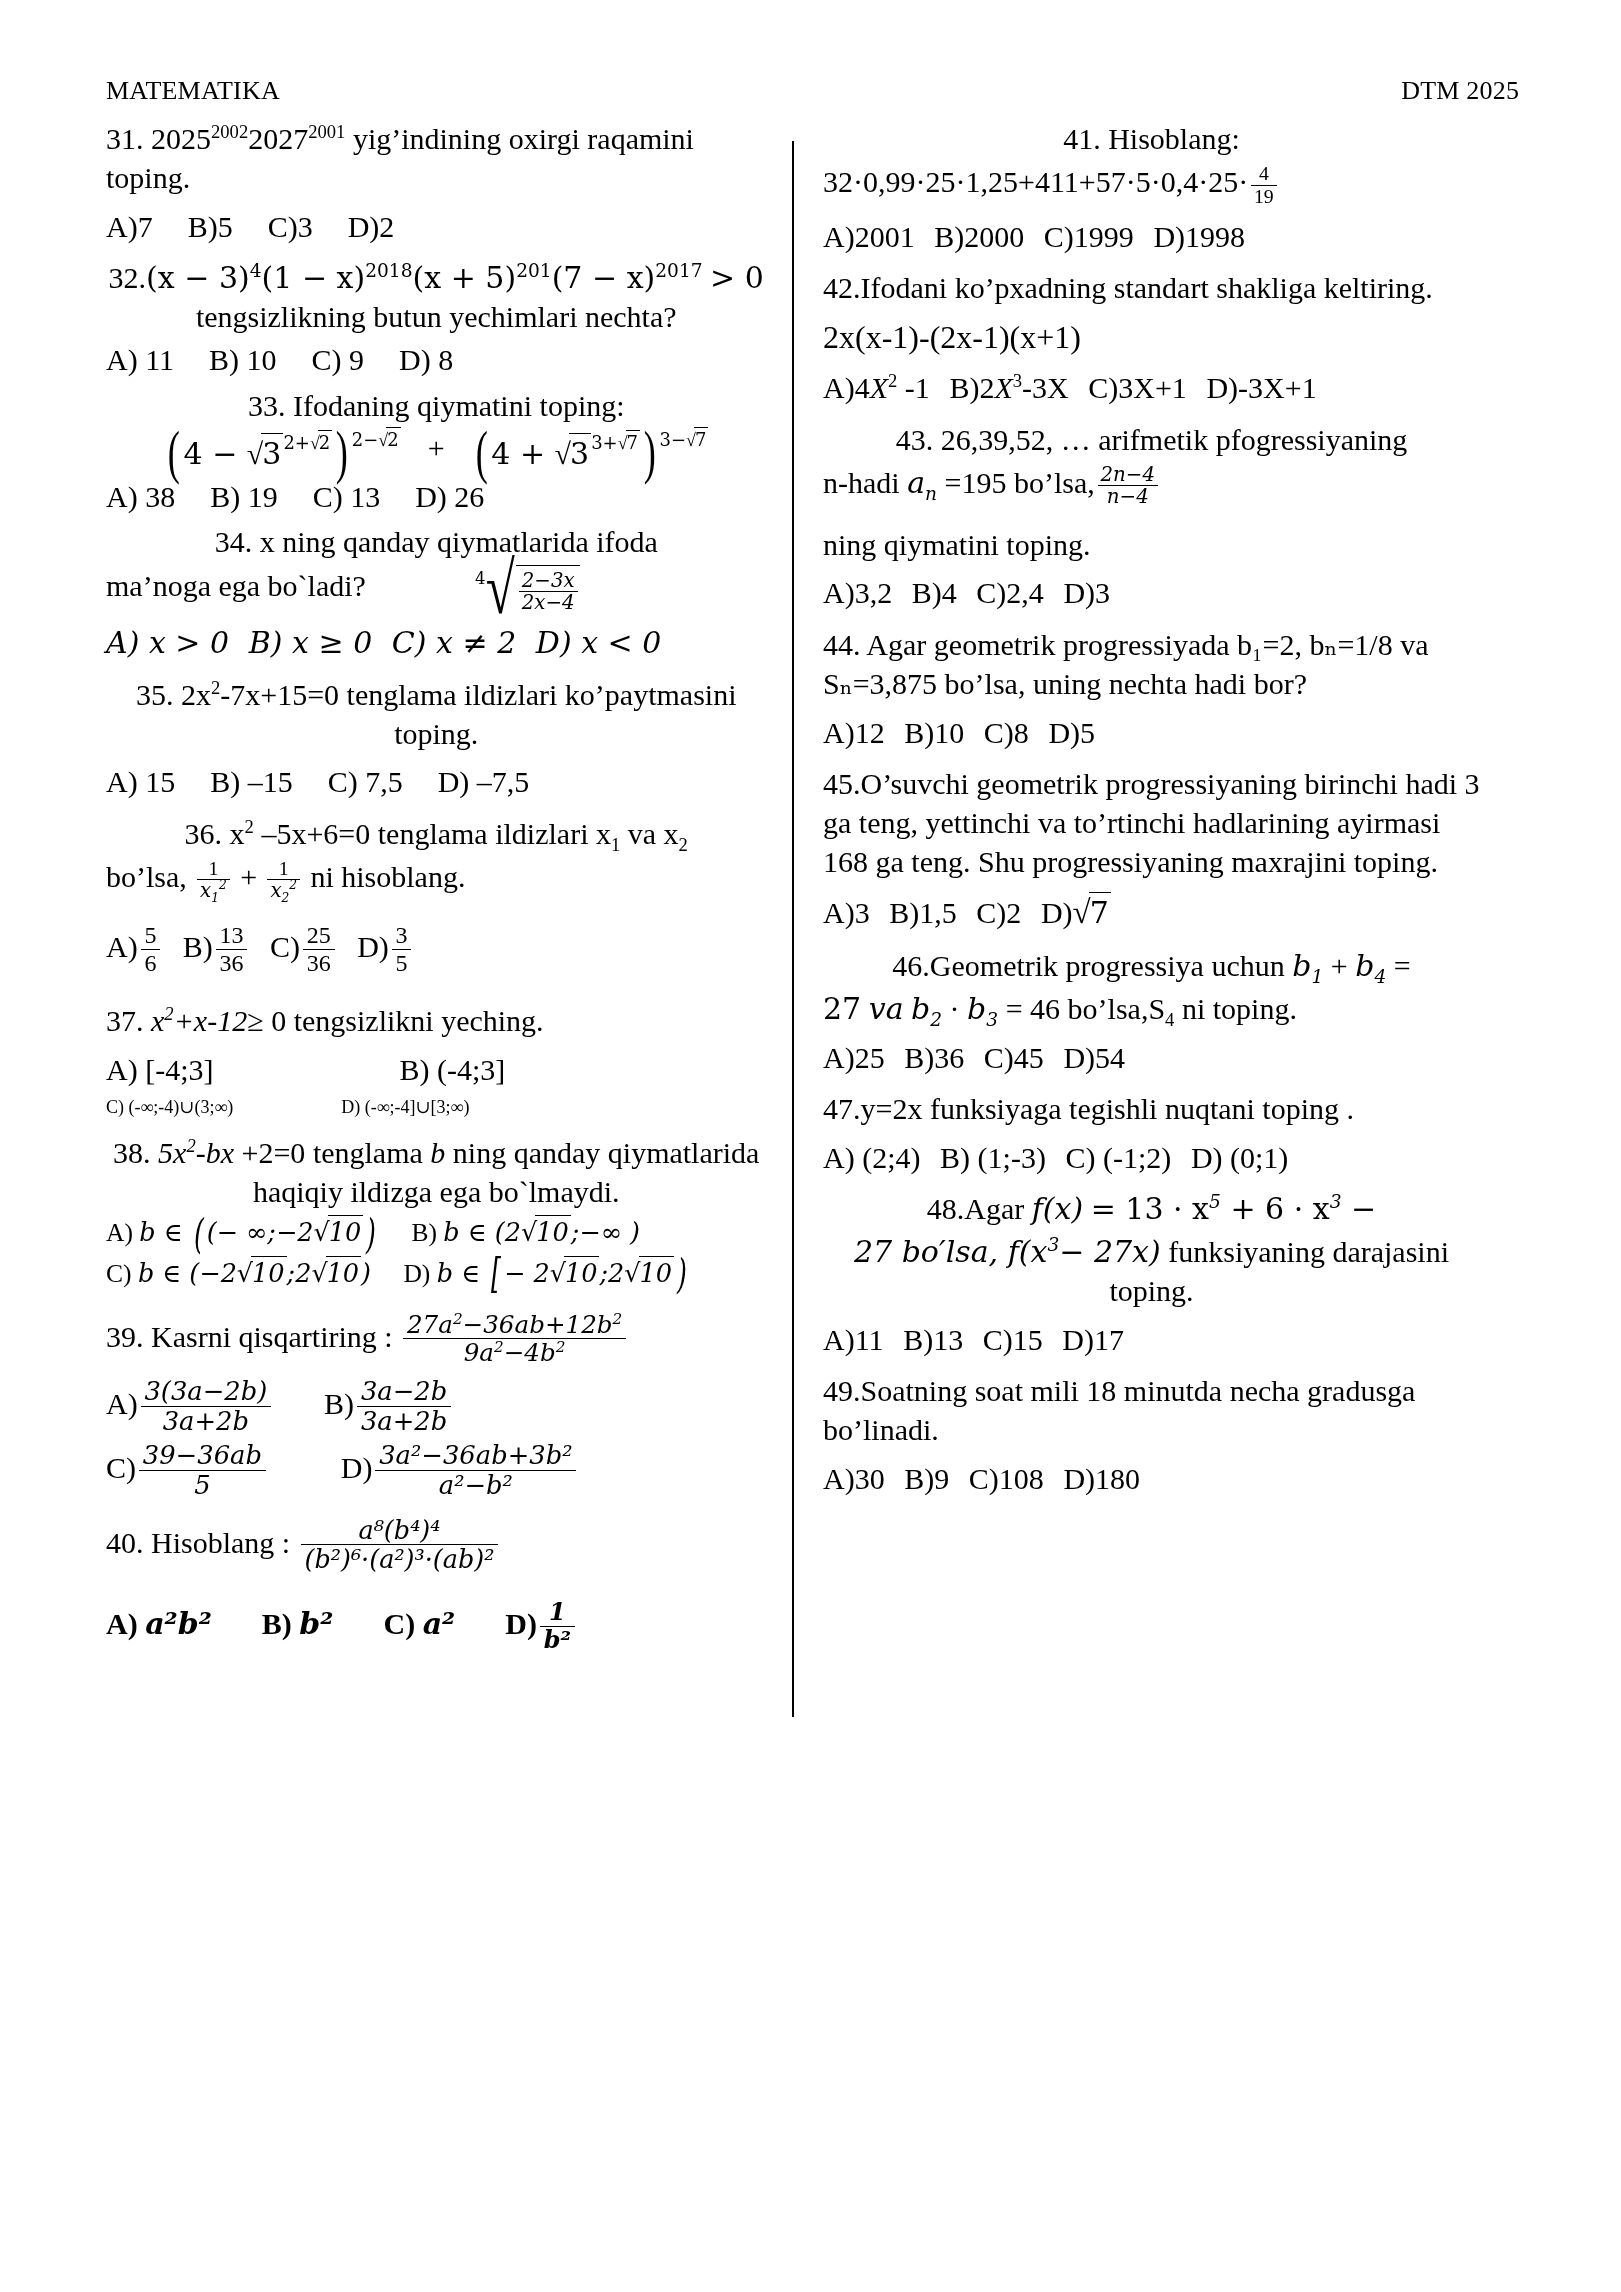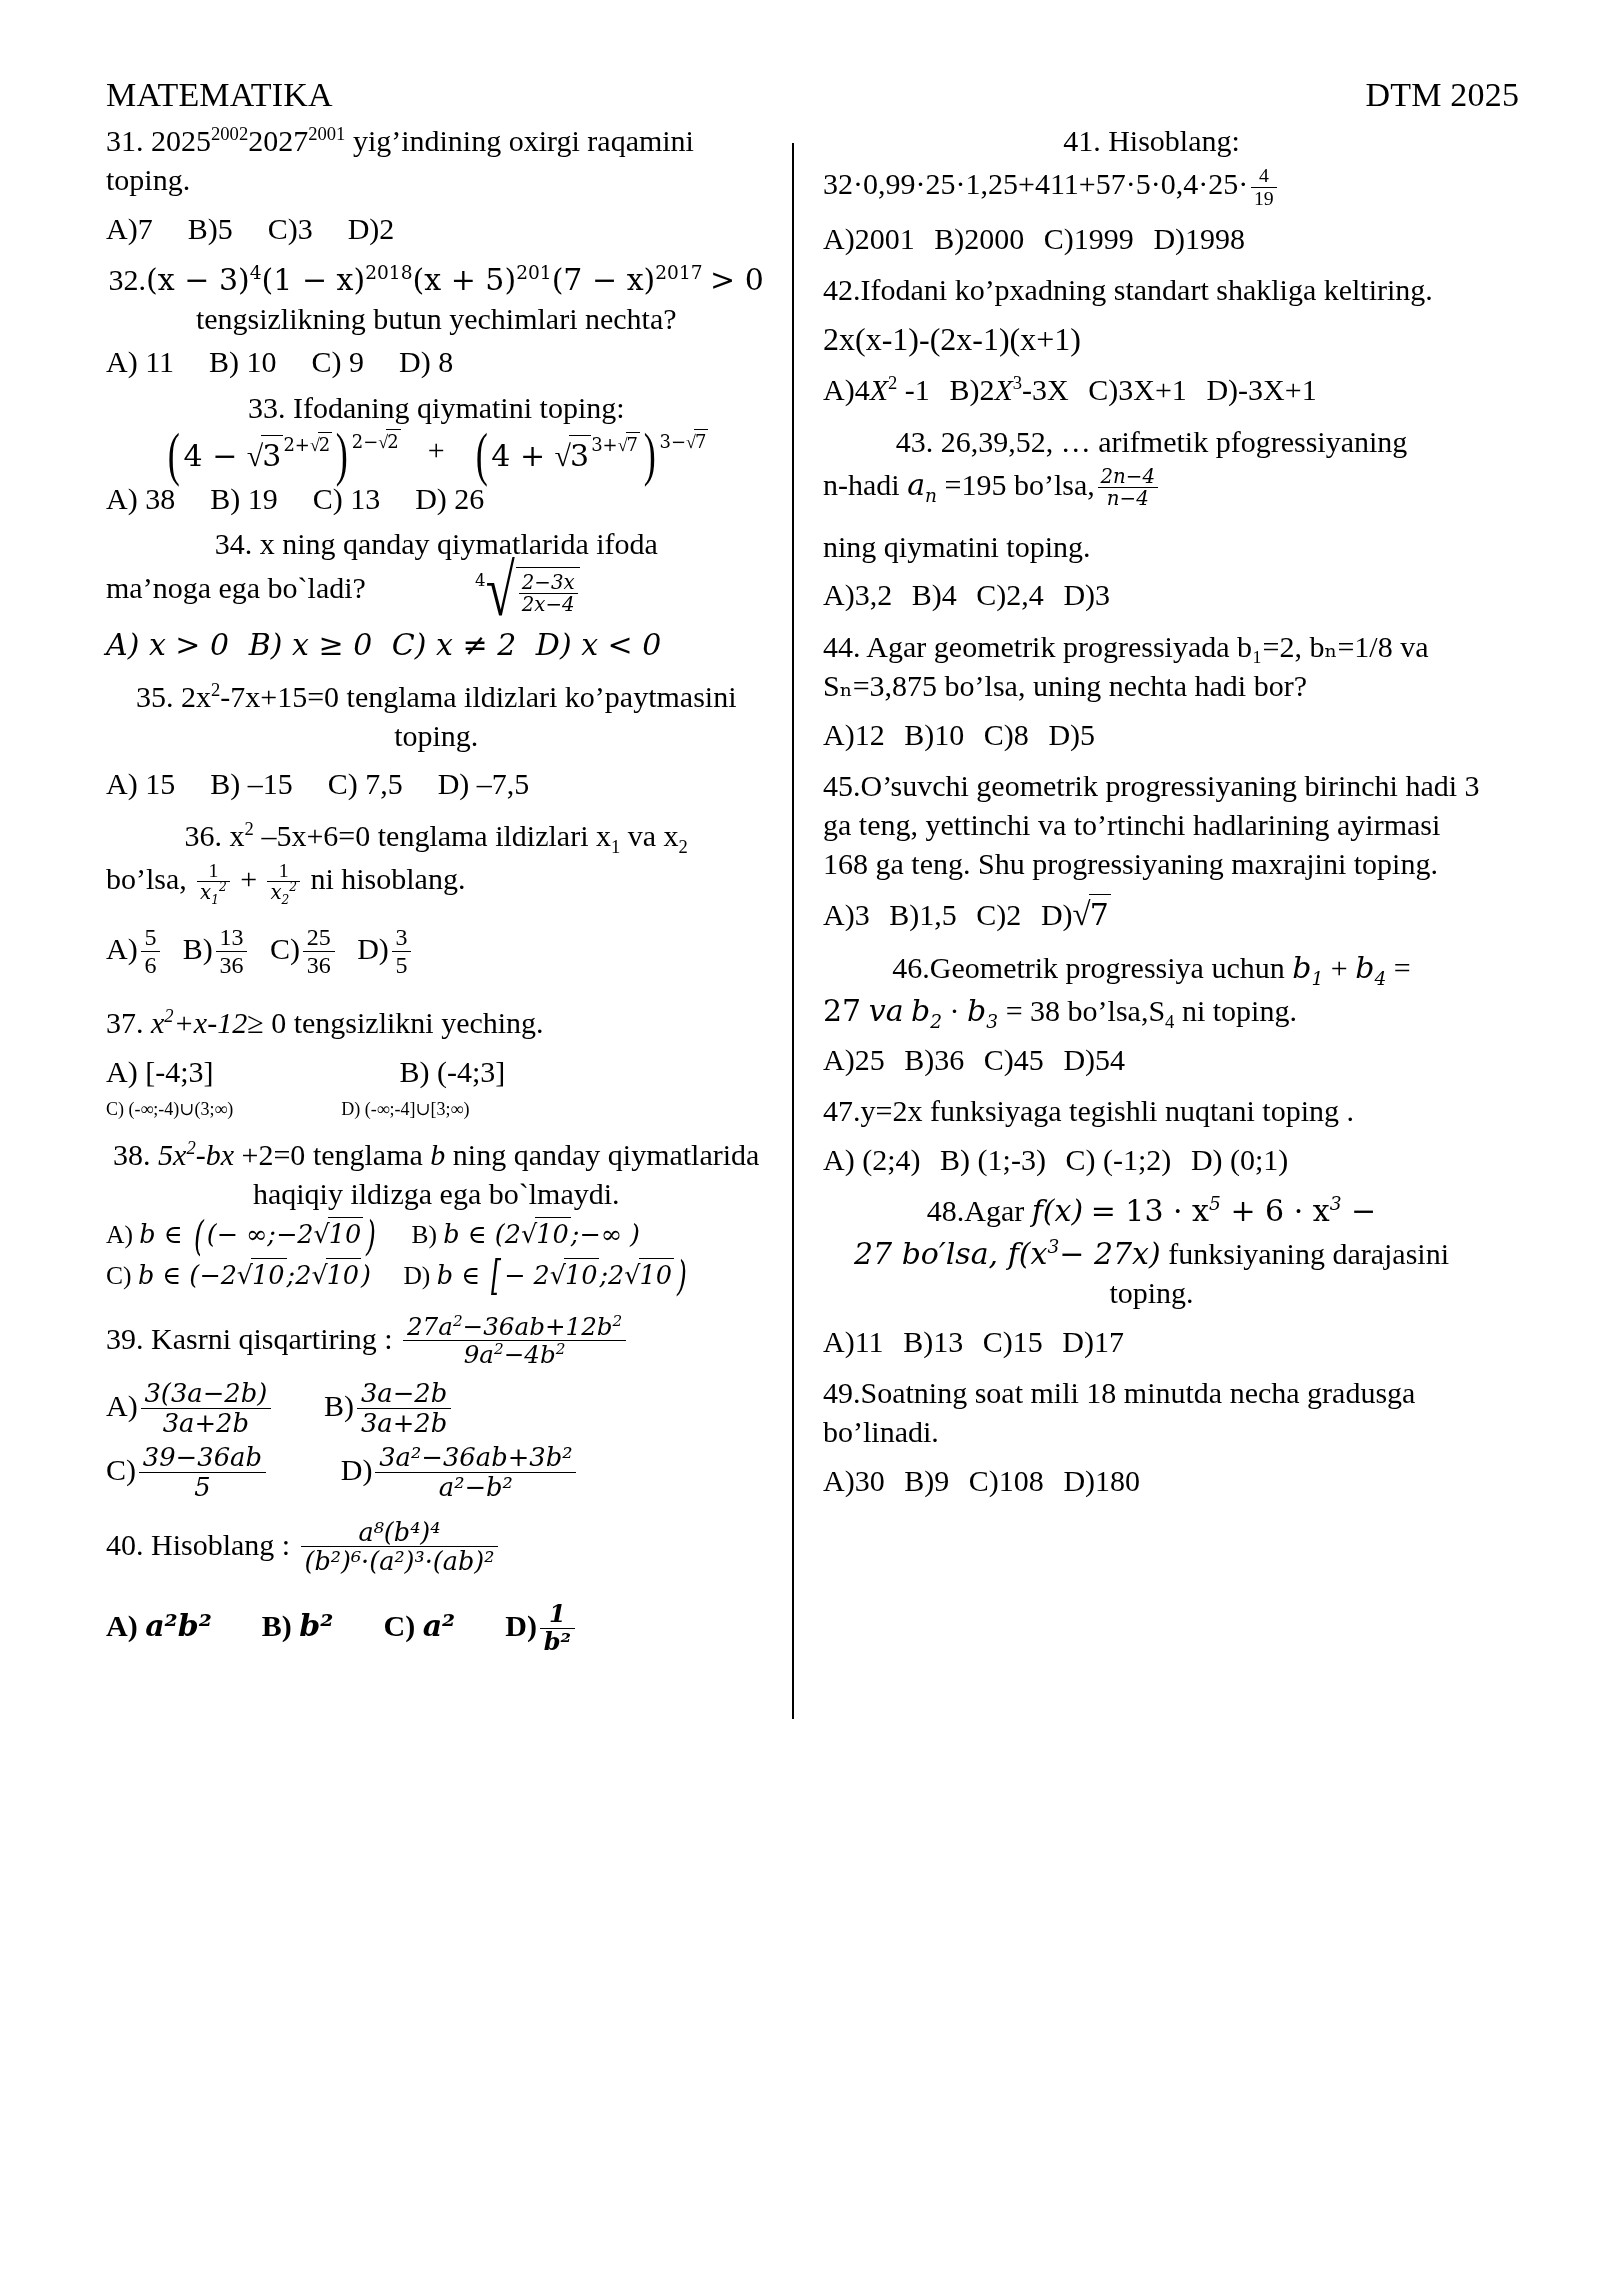--- a/index.html
+++ b/index.html
@@ -21,23 +21,23 @@
     width: 1621px;
     height: 2293px;
     box-sizing: border-box;
     padding: 76px 96px 39px 106px;
   }
   
   .header {
     display: flex;
     justify-content: space-between;
     align-items: flex-start;
-    font-size: 34px;
+    font-size: 26px;
     letter-spacing: 0.2px;
-    margin-bottom: 7px;
+    margin-bottom: 13px;
   }
   .header .title { }
   .header .meta { padding-right: 5.9px; }
 
   
   .columns {
     display: flex;
     align-items: stretch;
     height: 2068px;
   }
@@ -395,21 +395,21 @@
         <span>+</span>
         <span class="mathfont italicblk"><span>b</span><sub>4</sub></span>
         <span>=</span>
       </div>
       <div class="q">
         <span class="mathfont">27</span>
         <span class="mathfont italicblk">va</span>
         <span class="mathfont italicblk"><span>b</span><sub>2</sub></span>
         <span>·</span>
         <span class="mathfont italicblk"><span>b</span><sub>3</sub></span>
-        <span>= 38 bo’lsa,S</span><sub>4</sub><span> ni toping.</span>
+        <span>= 46 bo’lsa,S</span><sub>4</sub><span> ni toping.</span>
       </div>
       <div class="opts">
         <span>A)25</span><span class="sp sp-s"></span><span>B)36</span><span class="sp sp-s"></span><span>C)45</span><span class="sp sp-s"></span><span>D)54</span>
       </div>
 
       <div class="q">
         <span>47.</span><span>y=2x funksiyaga tegishli nuqtani toping .</span>
       </div>
       <div class="opts">
         <span>A)  (2;4)</span><span class="sp sp-s"></span><span>B)  (1;-3)</span><span class="sp sp-s"></span><span>C)  (-1;2)</span><span class="sp sp-s"></span><span>D)  (0;1)</span>

